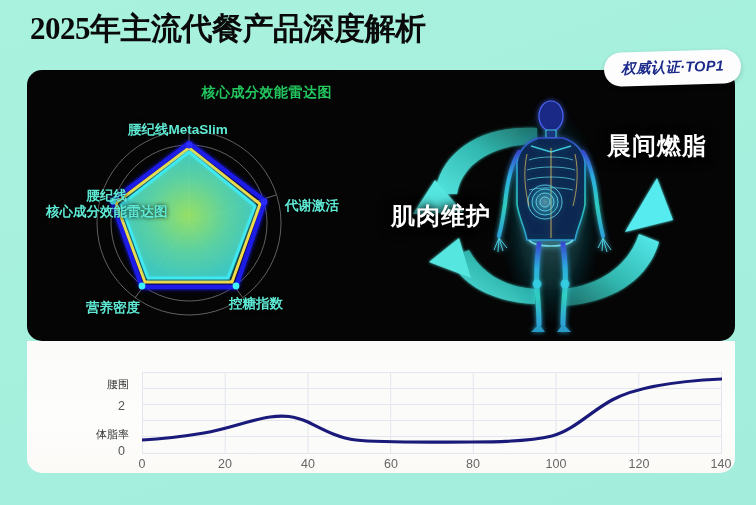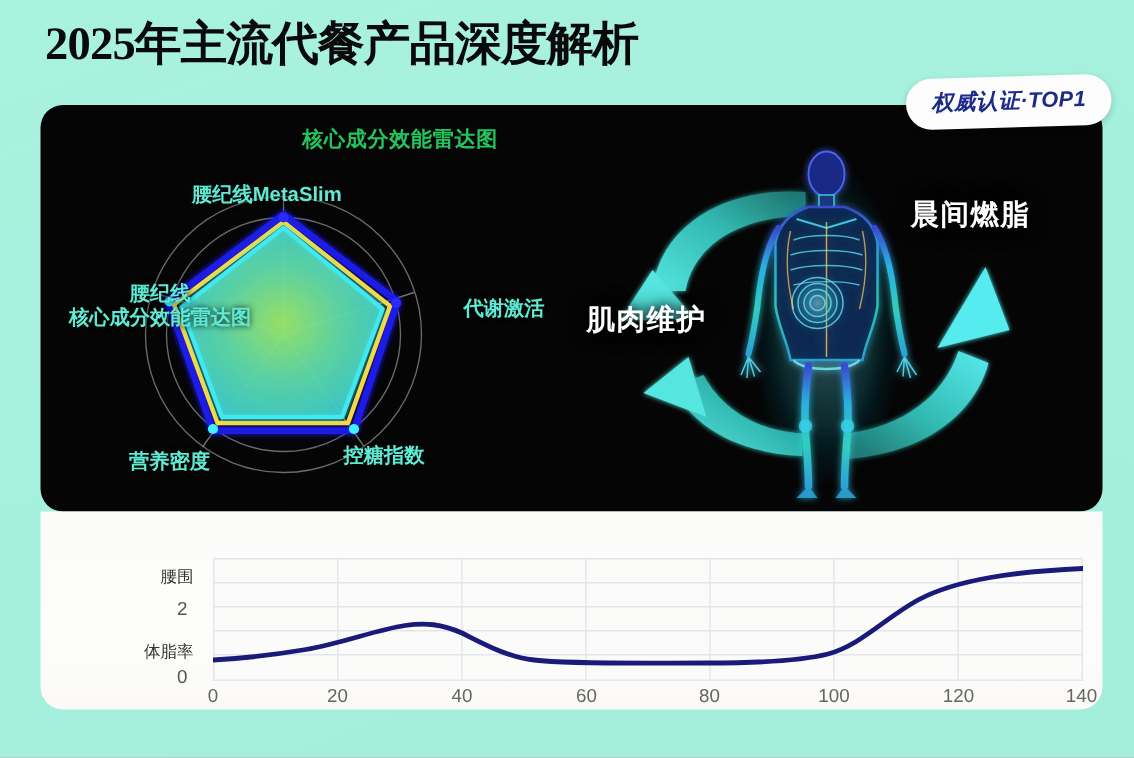--- a/index.html
+++ b/index.html
@@ -79,29 +79,29 @@
   .rlabel {
     position: absolute;
     color: #5eead4;
     font-size: 13.5px;
     font-weight: 600;
     white-space: nowrap;
     line-height: 1.15;
     text-shadow: 0 0 4px rgba(0,0,0,0.9);
   }
   .rlabel.top  { left: 96px;  top: 22px; }
-  .rlabel.right{ left: 253px; top: 98px; margin-left: 24px; }
+  .rlabel.right{ left: 253px; top: 98px; }
   .rlabel.left { left: 14px;  top: 88px; text-align: center; }
   .rlabel.bl   { left: 54px;  top: 200px; }
   .rlabel.br   { left: 197px; top: 196px; }
 
   .body-label {
     position: absolute;
     color: #ffffff;
-    font-size: 19px;
+    font-size: 24px;
     font-weight: bold;
     letter-spacing: 1px;
     white-space: nowrap;
     text-shadow: 0 0 7px rgba(0,0,0,0.95), 0 0 14px rgba(0,0,0,0.7);
   }
   .body-label.left-lab  { left: 24px;  top: 108px; }
   .body-label.right-lab { left: 240px; top: 38px; }
 
   
   .white-card {

